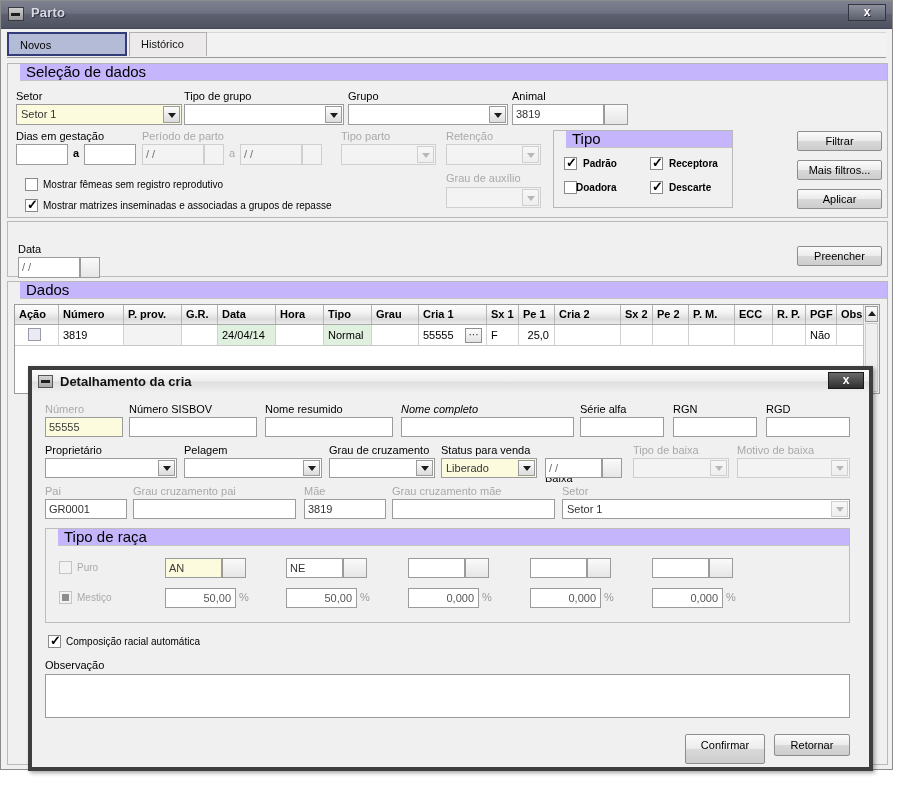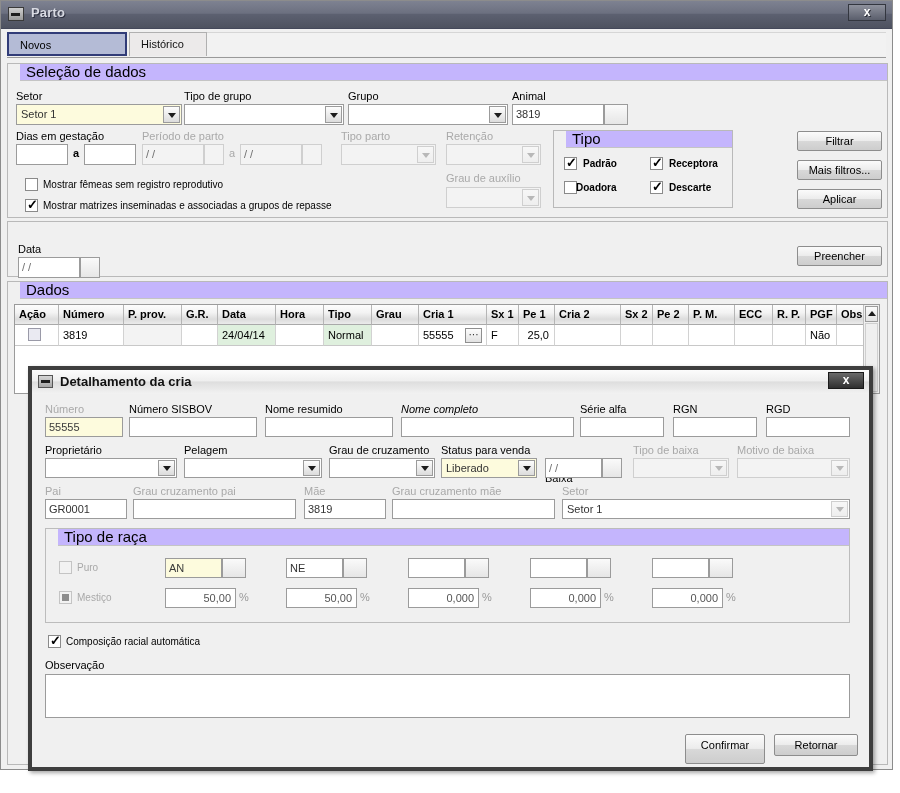--- a/index.html
+++ b/index.html
@@ -466,19 +466,19 @@
           <span class="tick">✓</span>
         </div>
       <div class="cbl" style="left:34px;top:242px;">Composição racial automática</div>
 
       <div class="lbl" style="left:13px;top:265px;">Observação</div>
       <div class="obs" style="left:13px;top:280px;width:805px;height:44px;"></div>
 
       <div class="btn" style="left:653px;top:340px;width:80px;height:30px;line-height:20px;">
         <span>Confirmar</span>
       </div>
-      <div class="btn" style="left:742px;top:340px;width:84px;height:22px;line-height:20px;">
+      <div class="btn" style="left:742px;top:340px;width:76px;height:22px;line-height:20px;">
         <span>Retornar</span>
       </div>
     </div>
   </div>
 
 </div>
 
 </body></html>

